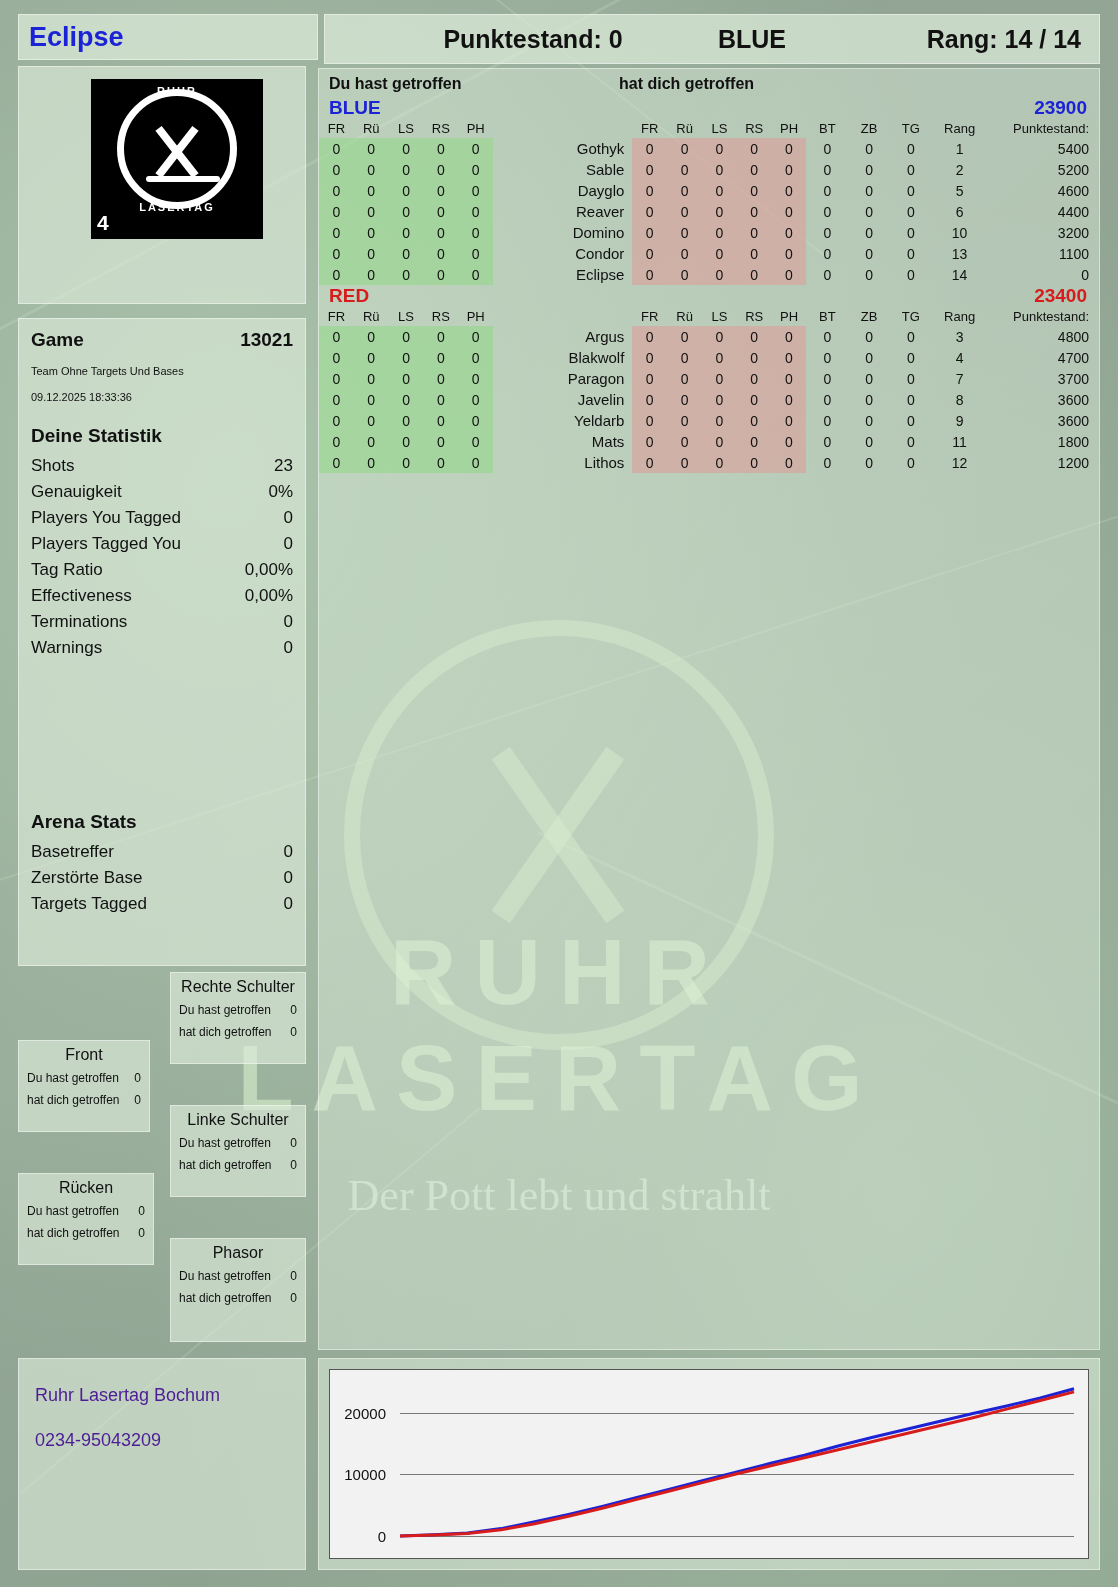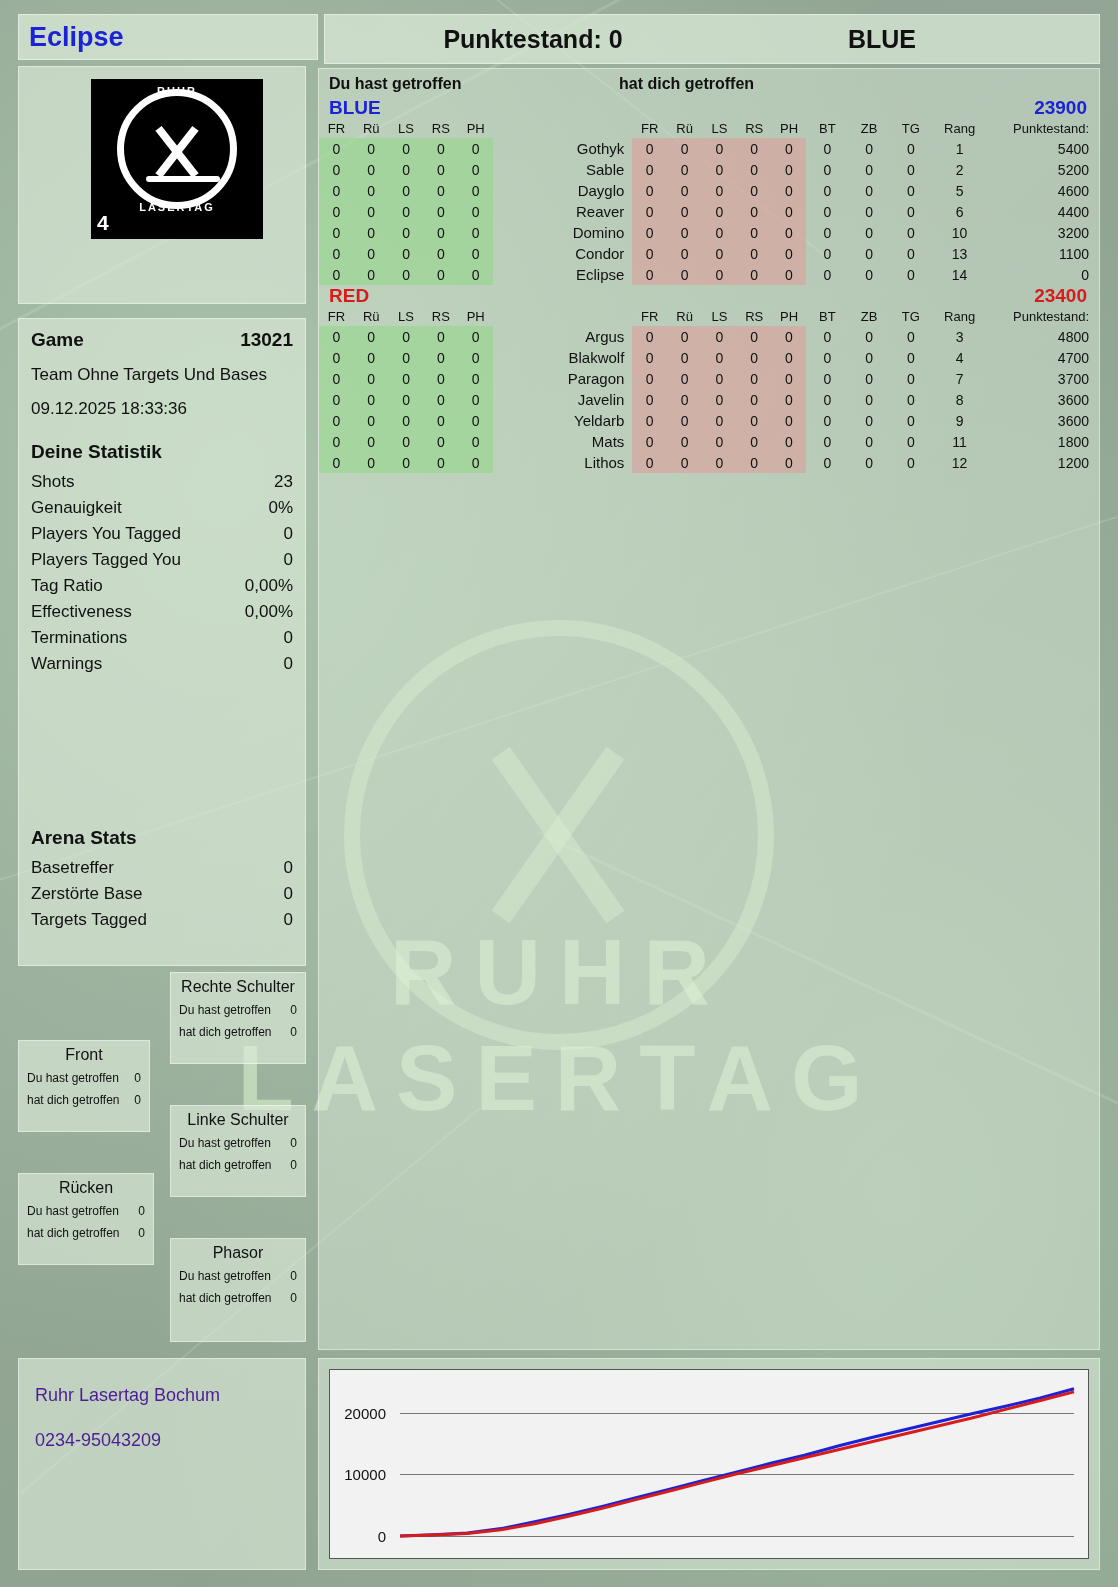--- a/index.html
+++ b/index.html
@@ -70,21 +70,21 @@
   .logo-ring .hm { position:absolute; left:50%; top:26px; width:8px; height:60px; background:#fff; }
   .logo-ring .hm.a { transform:translateX(-50%) rotate(38deg); }
   .logo-ring .hm.b { transform:translateX(-50%) rotate(-38deg); }
   .logo-ring .tw { position:absolute; left:22px; bottom:20px; width:74px; height:6px; background:#fff; border-radius:3px; }
   .logo-top { position:absolute; left:0; right:0; top:6px; text-align:center; color:#fff; font-size:11px; letter-spacing:2px; font-weight:700; }
   .logo-bot { position:absolute; left:0; right:0; bottom:26px; text-align:center; color:#fff; font-size:11px; letter-spacing:2px; font-weight:700; }
   .logo-num { position:absolute; left:6px; bottom:4px; color:#fff; font-size:21px; font-weight:700; }
 
   #stats-panel { left:18px; top:318px; width:288px; height:648px; padding:10px 12px; }
   .st-head { display:flex; justify-content:space-between; font-size:19px; font-weight:700; color:#111; margin-bottom:6px; }
-  .st-sub { font-size:17px; color:#111; margin:14px 0; }
+  .st-sub { font-size:11px; color:#111; margin:14px 0; }
   .st-title { font-size:19px; font-weight:700; color:#111; margin:22px 0 6px; }
   .st-row { display:flex; justify-content:space-between; font-size:17px; color:#111; padding:3px 0; }
 
   
   .bp { background:rgba(222,238,220,.62); border:1px solid rgba(255,255,255,.45); position:absolute; }
   .bp .t { text-align:center; font-weight:400; font-size:16px; color:#111; padding:5px 0 3px; }
   .bp .r { display:flex; justify-content:space-between; font-size:12px; color:#111; padding:4px 8px; }
   #bp-rs { left:170px; top:972px; width:136px; height:92px; }
   #bp-front { left:18px; top:1040px; width:132px; height:92px; }
   #bp-ls { left:170px; top:1105px; width:136px; height:92px; }
@@ -136,30 +136,32 @@
   <div class="wm-logo">
     <div class="wm-hammers">
         <span></span>
         <span></span>
       </div>
   </div>
   <div class="wm-text">
     <div>RUHR</div>
     <div>LASERTAG</div>
   </div>
+  <div class="wm-slogan">Der Pott lebt und strahlt</div>
 </div>
 
 <div class="panel" id="hdr-name">
   <div class="nm">Eclipse</div>
 </div>
 
 <div class="panel" id="hdr-score">
   <div class="hdr-row">
     <div class="s1">Punktestand: 0</div>
     <div class="s2">BLUE</div>
+    <div class="s3">Rang: 14 / 14</div>
   </div>
 </div>
 
 <div class="panel" id="logo-panel">
   <div class="logo-box">
     <div class="logo-top">RUHR</div>
     <div class="logo-ring">
       <div class="hm a"></div>
         <div class="hm b"></div>
         <div class="tw"></div>

